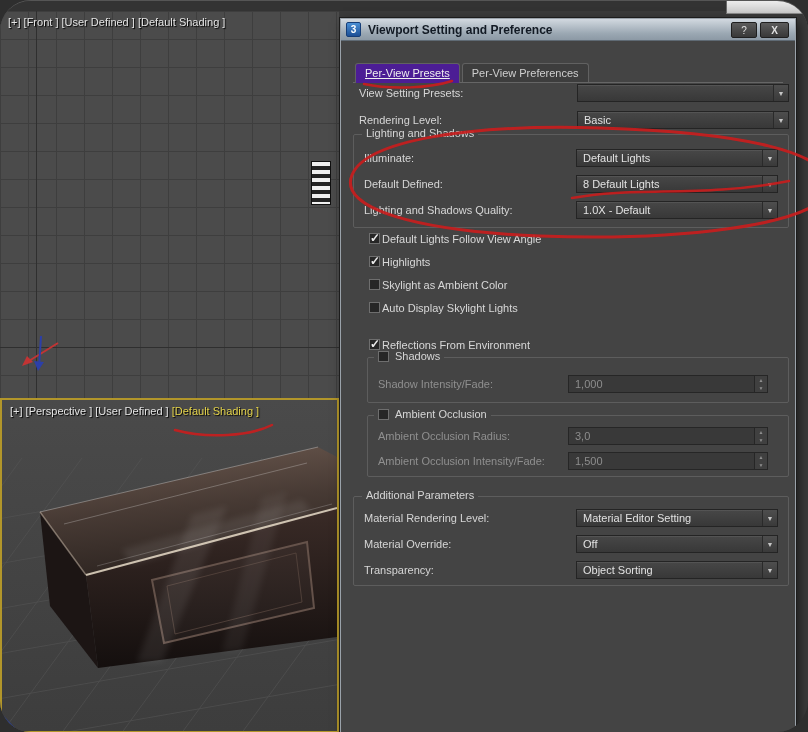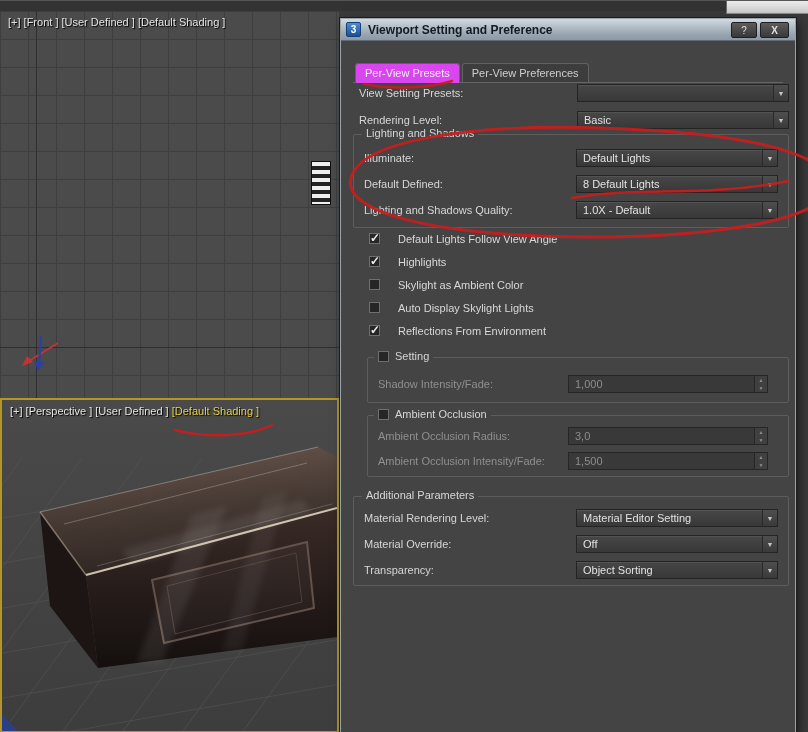--- a/index.html
+++ b/index.html
@@ -1,17 +1,17 @@
 <!DOCTYPE html>
 <html><head>
 <meta charset="utf-8">
 <style>
   * { margin:0; padding:0; box-sizing:border-box; }
   body { font-family:"Liberation Sans", sans-serif; background:#2e2e2e; }
-  #stage { position:relative; width:808px; height:732px; overflow:hidden; background:#3a3a3a; border-top:1px solid #555; }
+  #stage { position:relative; width:808px; height:732px; overflow:hidden; background:#3a3a3a; border-top:1px solid #555;border-radius:31px; }
 
   
   #top-strip { position:absolute; left:0; top:0; width:808px; height:10px; background:#333; }
   #top-right-panel { position:absolute; right:0; top:0; width:82px; height:13px; background:linear-gradient(#ececec,#c9c9c9); border-left:1px solid #6a6a6a; border-bottom:1px solid #8a8a8a; z-index:2; }
 
   
   .vp-label { position:absolute; left:8px; top:5px; font-size:11px; color:#e4e4e4; text-shadow:1px 1px 1px #000; white-space:nowrap; z-index:3; }
   .vp-label .yellow { color:#e3d24a; }
 
   #front-vp { position:absolute; left:0; top:10px; width:339px; height:387px;
@@ -42,21 +42,21 @@
   .titlebar .title { margin-left:7px; font-size:12px; font-weight:bold; color:#121a24; }
   .tb-btn { position:absolute; top:3px; height:16px; font-size:10px; color:#e0e0e0; text-align:center;
     line-height:15px; background:linear-gradient(#5c5c5c,#383838); border:1px solid #1f1f1f; border-radius:2px; }
   .tb-btn.help { right:38px; width:26px; }
   .tb-btn.close { right:6px; width:29px; font-weight:bold; }
 
   .tabbar { position:absolute; top:44px; left:12px; right:12px; height:20px; border-bottom:1px solid #666;
     display:flex; align-items:flex-end; gap:2px; padding-left:2px; }
   .tab { font-size:11px; padding:3px 9px; border:1px solid #616161; border-bottom:none;
     border-radius:3px 3px 0 0; background:#3d3d3d; color:#cfcfcf; white-space:nowrap; }
-  .tab[data-active="true"] { background:#d946ef; color:#efefef; margin-bottom:-1px; padding-bottom:4px; }
+  .tab[data-active="true"] { background:#4c1d95; color:#efefef; margin-bottom:-1px; padding-bottom:4px;text-decoration:underline; }
 
   .row { position:absolute; left:10px; right:10px; height:18px; }
   .row .lbl { position:absolute; left:0; top:3px; font-size:11px; color:#d6d6d6; white-space:nowrap; }
   .row.outer { left:18px; right:6px; }
 
   .dd { position:absolute; right:0; top:0; width:202px; height:18px; display:flex; align-items:center;
     background:linear-gradient(#474747,#383838); border:1px solid #242424;
     box-shadow:inset 0 1px 0 rgba(255,255,255,.07); color:#e2e2e2; font-size:11px; }
   .row.outer .dd { width:212px; }
   .dd .val { flex:1; padding:0 6px; white-space:nowrap; overflow:hidden; }
@@ -73,21 +73,21 @@
   .grp { position:absolute; border:1px solid #5d5d5d; border-radius:2px; }
   .grp-title { position:absolute; top:-8px; left:8px; background:#444; padding:0 4px;
     font-size:11px; color:#d6d6d6; white-space:nowrap; }
   .grp-check { position:absolute; top:-8px; left:6px; background:#444; padding:0 4px;
     display:flex; align-items:center; gap:6px; font-size:11px; color:#d6d6d6; }
 
   .cb { width:11px; height:11px; background:#262626; border:1px solid #6e6e6e; display:inline-block;
     position:relative; flex:none; }
   .cb[data-checked="true"]::after { content:"✓"; position:absolute; left:0px; top:-3px;
     color:#ececec; font-size:12px; font-weight:bold; }
-  .cbrow { position:absolute; left:28px; display:flex; align-items:center; gap:18px; height:13px; }
+  .cbrow { position:absolute; left:28px; display:flex; align-items:center; gap:2px; height:13px; }
   .cbrow .cb-label { font-size:11px; color:#d8d8d8; white-space:nowrap; }
   .disabled .lbl, .disabled-label { color:#8f8f8f !important; }
 
   #annotations { position:absolute; left:0; top:0; z-index:20; pointer-events:none; }
 </style>
 </head>
 <body>
 
 <div id="stage">
 
@@ -231,29 +231,29 @@
       <span class="cb-label">Highlights</span>
     </div>
     <div class="cbrow" style="top:259px">
       <span class="cb" data-checked="false"></span>
       <span class="cb-label">Skylight as Ambient Color</span>
     </div>
     <div class="cbrow" style="top:282px">
       <span class="cb" data-checked="false"></span>
       <span class="cb-label">Auto Display Skylight Lights</span>
     </div>
-    <div class="cbrow" style="top:305px">
+    <div class="cbrow" style="top:319px">
       <span class="cb" data-checked="true"></span>
       <span class="cb-label">Reflections From Environment</span>
     </div>
 
     <div class="grp" style="top:338px; left:26px; right:6px; height:46px">
       <div class="grp-check">
         <span class="cb" data-checked="false"></span>
-        <span>Setting</span>
+        <span>Shadows</span>
       </div>
       <div class="row disabled" style="top:17px">
         <span class="lbl">Shadow Intensity/Fade:</span>
         <div class="spin">
           <span class="spin-val">1,000</span>
           <span class="spin-arrows">
               <span>▲</span>
               <span>▼</span>
             </span>
         </div>

